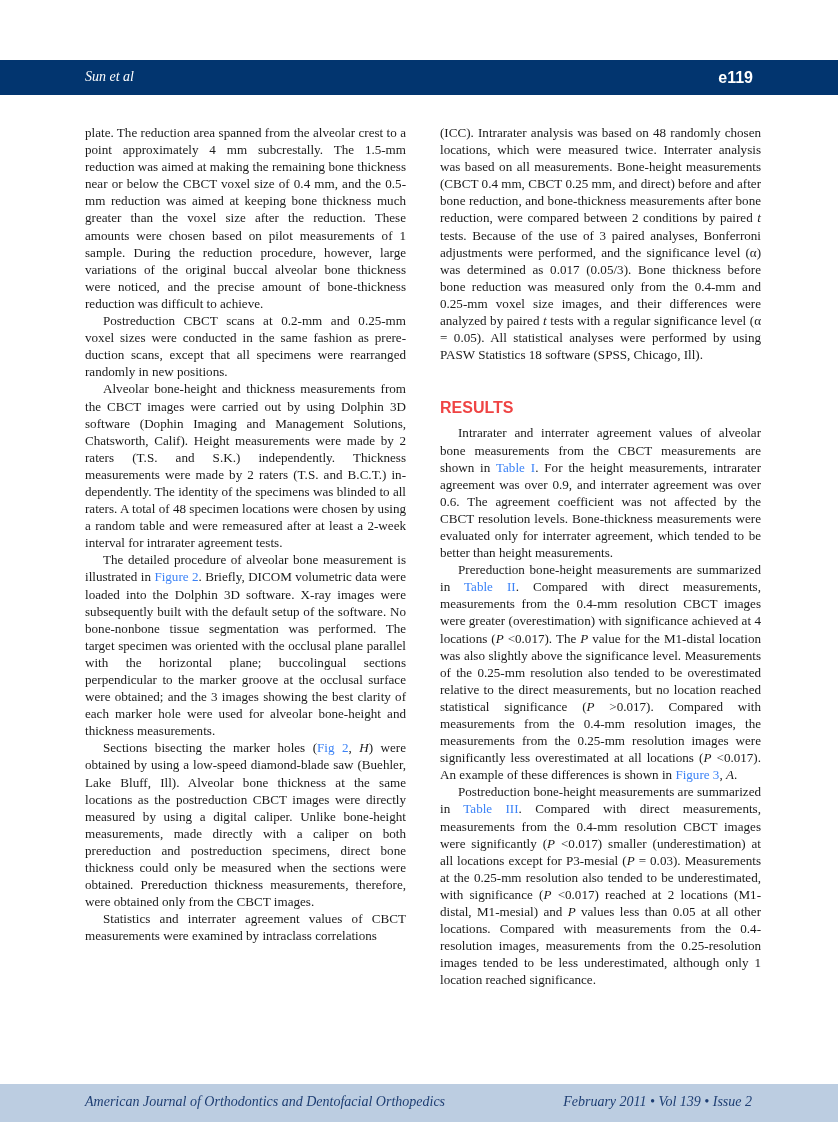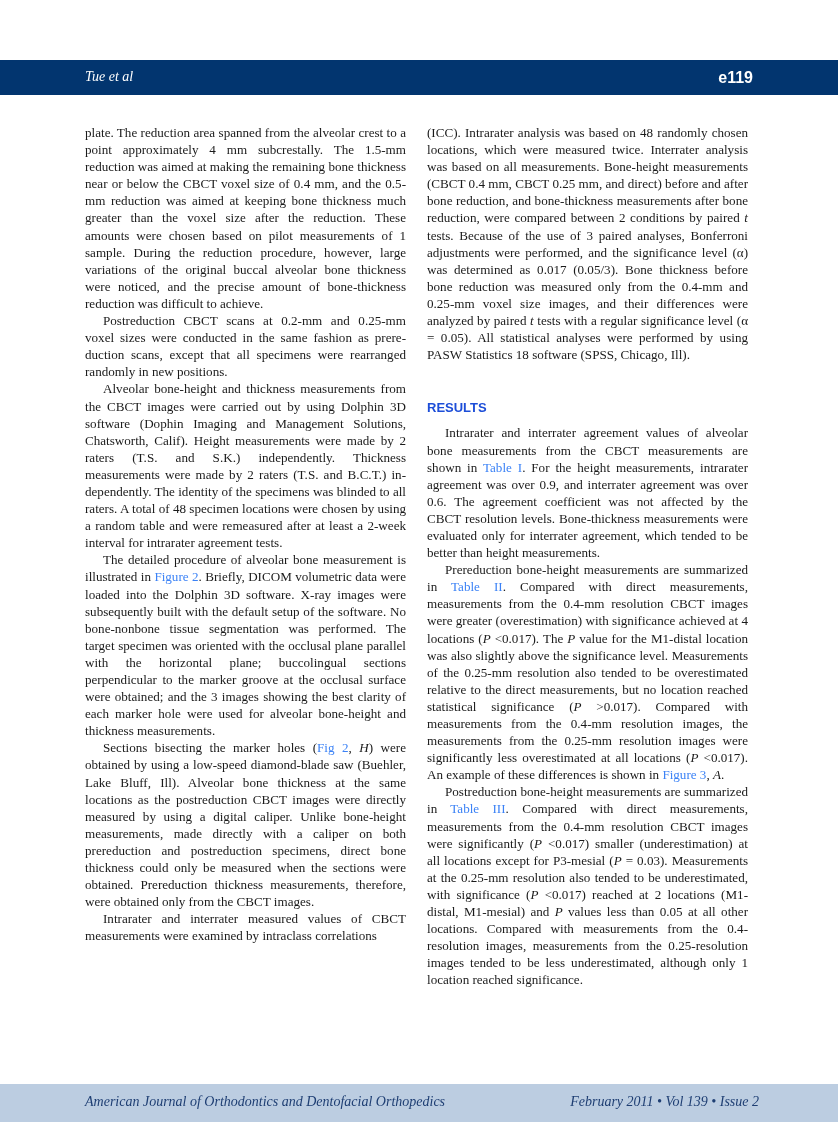--- a/index.html
+++ b/index.html
@@ -7,48 +7,48 @@
          font-family: "Liberation Sans", sans-serif; color: #1a1a1a; }
   .header-bar { position: absolute; left: 0; top: 60px; width: 838px; height: 35px; background: #02356f; }
   .header-author { position: absolute; left: 85px; top: 9px; color: #fff;
          font-family: "Liberation Serif", serif; font-style: italic; font-size: 14px; }
   .header-page { position: absolute; right: 85px; top: 9px; color: #fff; font-weight: bold; font-size: 16px;
          font-family: "Liberation Sans", sans-serif; }
   .col { position: absolute; top: 124px; width: 321px;
          font-family: "Liberation Serif", serif; font-size: 13.1px; line-height: 17.1px;
          color: #1a1a1a; text-align: justify; hyphens: manual; }
   .col-left { left: 85px; }
-  .col-right { left: 427px; }
+  .col-right { left: 440px; }
   .col p { margin: 0; }
   .indent { text-indent: 18px; }
-  .section-head { font-family: "Liberation Sans", sans-serif; font-weight: bold; font-size: 13px;
-         color: #1d4ed8; margin: 0; text-align: left; }
+  .section-head { font-family: "Liberation Sans", sans-serif; font-weight: bold; font-size: 16px;
+         color: #ef4444; margin: 0; text-align: left; }
   .link { color: #3b82f6; }
   .it { font-style: italic; }
   .footer-bar { position: absolute; left: 0; top: 1084px; width: 838px; height: 38px; background: #bccde1; padding-left: 6px; }
   .footer-journal { position: absolute; left: 85px; top: 10px; color: #1e3e73;
          font-family: "Liberation Serif", serif; font-style: italic; font-size: 14px; }
-  .footer-issue { position: absolute; right: 85px; top: 10px; color: #1e3e73;
+  .footer-issue { position: absolute; right: 92px; top: 10px; color: #1e3e73;
          font-family: "Liberation Serif", serif; font-style: italic; font-size: 14px; }
 </style>
 </head>
 <body>
 
 <div class="header-bar">
-  <span class="header-author">Tue et al</span>
+  <span class="header-author">Sun et al</span>
   <span class="header-page">e119</span>
 </div>
 
 <div class="col col-left">
   <p>plate. The reduction area spanned from the alveolar crest to a point approximately 4 mm subcrestally. The 1.5-mm reduction was aimed at making the remaining bone thick­ness near or below the CBCT voxel size of 0.4 mm, and the 0.5-mm reduction was aimed at keeping bone thickness much greater than the voxel size after the reduction. These amounts were chosen based on pilot measurements of 1 sample. During the reduction procedure, however, large variations of the original buccal alveolar bone thickness were noticed, and the precise amount of bone-thickness reduction was difficult to achieve.</p>
   <p class="indent">Postreduction CBCT scans at 0.2-mm and 0.25-mm voxel sizes were conducted in the same fashion as prere­duction scans, except that all specimens were rearranged randomly in new positions.</p>
   <p class="indent">Alveolar bone-height and thickness measurements from the CBCT images were carried out by using Dolphin 3D software (Dophin Imaging and Management Solu­tions, Chatsworth, Calif). Height measurements were made by 2 raters (T.S. and S.K.) independently. Thickness measurements were made by 2 raters (T.S. and B.C.T.) in­dependently. The identity of the specimens was blinded to all raters. A total of 48 specimen locations were chosen by using a random table and were remeasured after at least a 2-week interval for intrarater agreement tests.</p>
   <p class="indent"><span>The detailed procedure of alveolar bone measurement is illustrated in </span><span class="link">Figure 2</span><span>. Briefly, DICOM volumetric data were loaded into the Dolphin 3D software. X-ray images were subsequently built with the default setup of the software. No bone-nonbone tissue segmentation was performed. The target specimen was oriented with the oc­clusal plane parallel with the horizontal plane; buccolin­gual sections perpendicular to the marker groove at the occlusal surface were obtained; and the 3 images showing the best clarity of each marker hole were used for alveolar bone-height and thickness measurements.</span></p>
   <p class="indent"><span>Sections bisecting the marker holes (</span><span class="link">Fig 2</span><span>, </span><span class="it">H</span><span>) were obtained by using a low-speed diamond-blade saw (Buehler, Lake Bluff, Ill). Alveolar bone thickness at the same locations as the postreduction CBCT images were directly measured by using a digital caliper. Unlike bone-height measurements, made directly with a caliper on both prereduction and postreduction specimens, direct bone thickness could only be measured when the sections were obtained. Prereduction thickness measurements, therefore, were obtained only from the CBCT images.</span></p>
-  <p class="indent">Intrarater and interrater measured values of CBCT measurements were examined by intraclass correlations</p>
+  <p class="indent">Statistics and interrater agreement values of CBCT measurements were examined by intraclass correlations</p>
 </div>
 
 <div class="col col-right">
   <p><span>(ICC). Intrarater analysis was based on 48 randomly chosen locations, which were measured twice. Interrater analysis was based on all measurements. Bone-height measure­ments (CBCT 0.4 mm, CBCT 0.25 mm, and direct) before and after bone reduction, and bone-thickness measure­ments after bone reduction, were compared between 2 conditions by paired </span><span class="it">t</span><span> tests. Because of the use of 3 paired analyses, Bonferroni adjustments were performed, and the significance level (α) was determined as 0.017 (0.05/3). Bone thickness before bone reduction was measured only from the 0.4-mm and 0.25-mm voxel size images, and their differences were analyzed by paired </span><span class="it">t</span><span> tests with a regular significance level (α = 0.05). All statistical analyses were performed by using PASW Statistics 18 software (SPSS, Chicago, Ill).</span></p>
   <p class="section-head" style="margin-top:36px; margin-bottom:8px;">RESULTS</p>
   <p class="indent"><span>Intrarater and interrater agreement values of alveolar bone measurements from the CBCT measurements are shown in </span><span class="link">Table I</span><span>. For the height measurements, intrarater agreement was over 0.9, and interrater agreement was over 0.6. The agreement coefficient was not affected by the CBCT resolution levels. Bone-thickness measurements were evaluated only for interrater agreement, which tended to be better than height measurements.</span></p>
   <p class="indent"><span>Prereduction bone-height measurements are summa­rized in </span><span class="link">Table II</span><span>. Compared with direct measurements, measurements from the 0.4-mm resolution CBCT images were greater (overestimation) with significance achieved at 4 locations (</span><span class="it">P</span><span> &lt;0.017). The </span><span class="it">P</span><span> value for the M1-distal location was also slightly above the significance level. Measurements of the 0.25-mm resolution also tended to be overestimated relative to the direct measurements, but no location reached statistical significance (</span><span class="it">P</span><span> &gt;0.017). Compared with measurements from the 0.4-mm resolution images, the measurements from the 0.25-mm resolution images were significantly less overes­timated at all locations (</span><span class="it">P</span><span> &lt;0.017). An example of these differences is shown in </span><span class="link">Figure 3</span><span>, </span><span class="it">A</span><span>.</span></p>
   <p class="indent"><span>Postreduction bone-height measurements are sum­marized in </span><span class="link">Table III</span><span>. Compared with direct measurements, measurements from the 0.4-mm resolution CBCT images were significantly (</span><span class="it">P</span><span> &lt;0.017) smaller (underestimation) at all locations except for P3-mesial (</span><span class="it">P</span><span> = 0.03). Measure­ments at the 0.25-mm resolution also tended to be underestimated, with significance (</span><span class="it">P</span><span> &lt;0.017) reached at 2 locations (M1-distal, M1-mesial) and </span><span class="it">P</span><span> values less than 0.05 at all other locations. Compared with measure­ments from the 0.4-resolution images, measurements from the 0.25-resolution images tended to be less under­estimated, although only 1 location reached significance.</span></p>
 </div>
 

